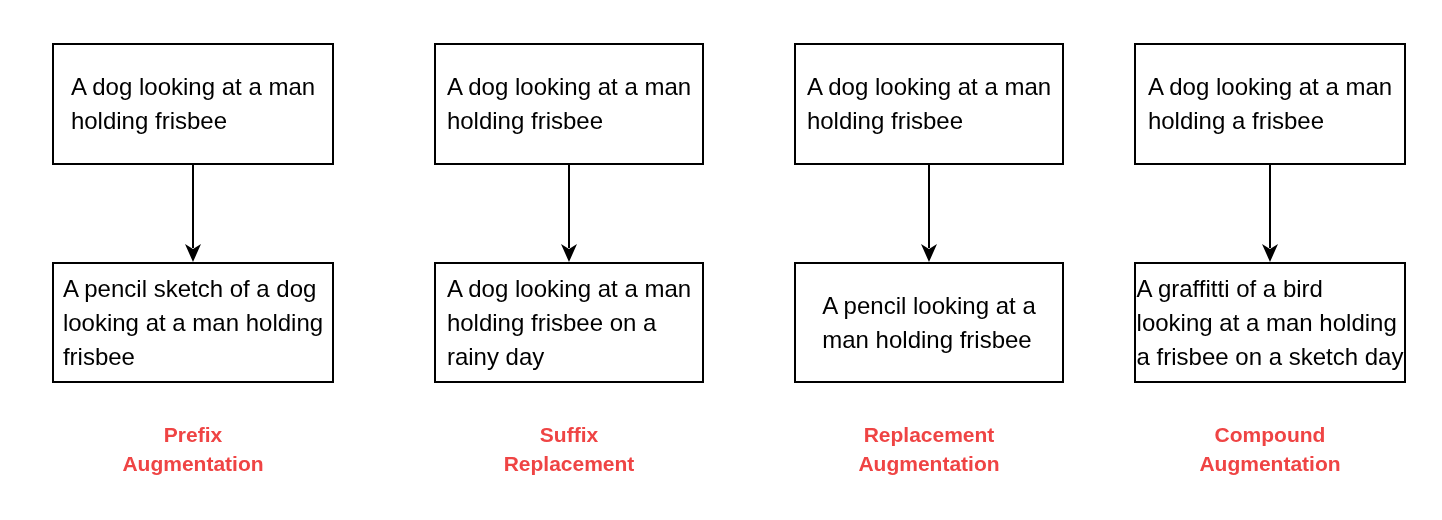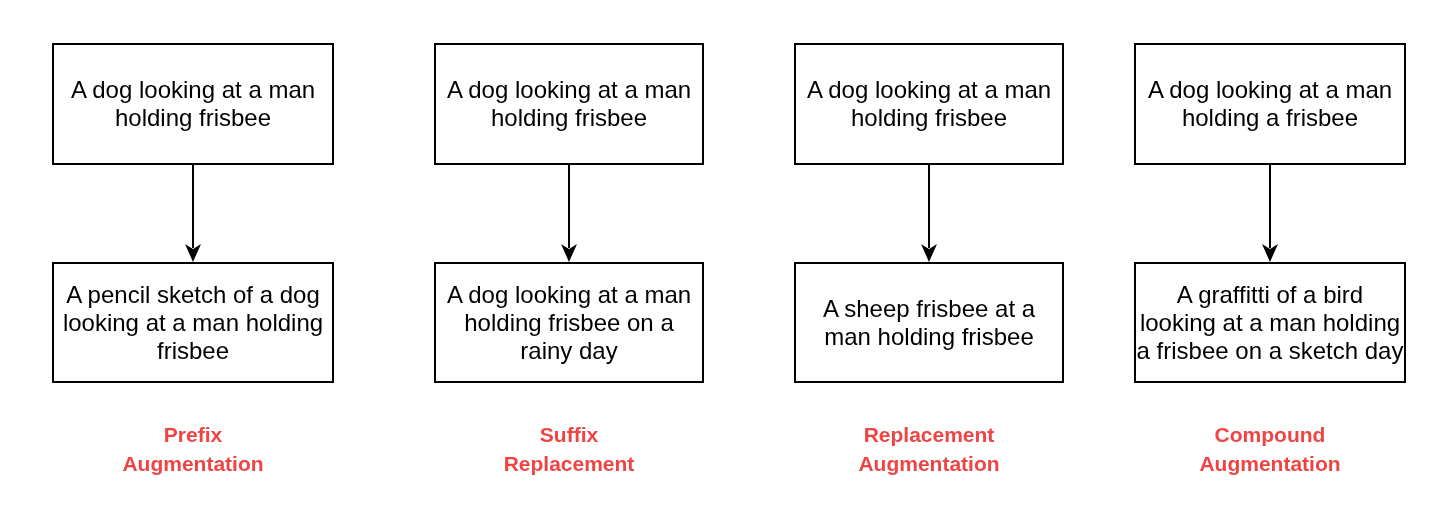--- a/index.html
+++ b/index.html
@@ -28,24 +28,24 @@
   .col-4 { left: 1134px; width: 272px; }
   .box {
     box-sizing: border-box;
     width: 100%;
     border: 2px solid #000000;
     background: #ffffff;
     color: #000000;
     display: flex;
     align-items: center;
     justify-content: center;
-    text-align: center;
+    text-align: left;
     white-space: pre-line;
     font-size: 24px;
-    line-height: 28px;
+    line-height: 34px;
   }
   .box.top    { height: 122px; }
   .box.bottom { height: 121px; }
   .arrow-wrap {
     height: 97px;
     width: 100%;
     display: flex;
     justify-content: center;
     align-items: flex-start;
   }
@@ -98,21 +98,21 @@
 
   <div class="col col-3">
     <div class="box top">A dog looking at a man
 holding frisbee</div>
     <div class="arrow-wrap">
       <svg width="24" height="97" viewBox="0 0 24 97">
         <line x1="12" y1="0" x2="12" y2="83" stroke="#000000" stroke-width="2"></line>
         <polygon points="12,97 4,79 12,84 20,79" fill="#000000"></polygon>
       </svg>
     </div>
-    <div class="box bottom">A sheep frisbee at a
+    <div class="box bottom">A pencil looking at a
 man holding frisbee</div>
     <div class="col-label">Replacement
 Augmentation</div>
   </div>
 
   <div class="col col-4">
     <div class="box top">A dog looking at a man
 holding a frisbee</div>
     <div class="arrow-wrap">
       <svg width="24" height="97" viewBox="0 0 24 97">

